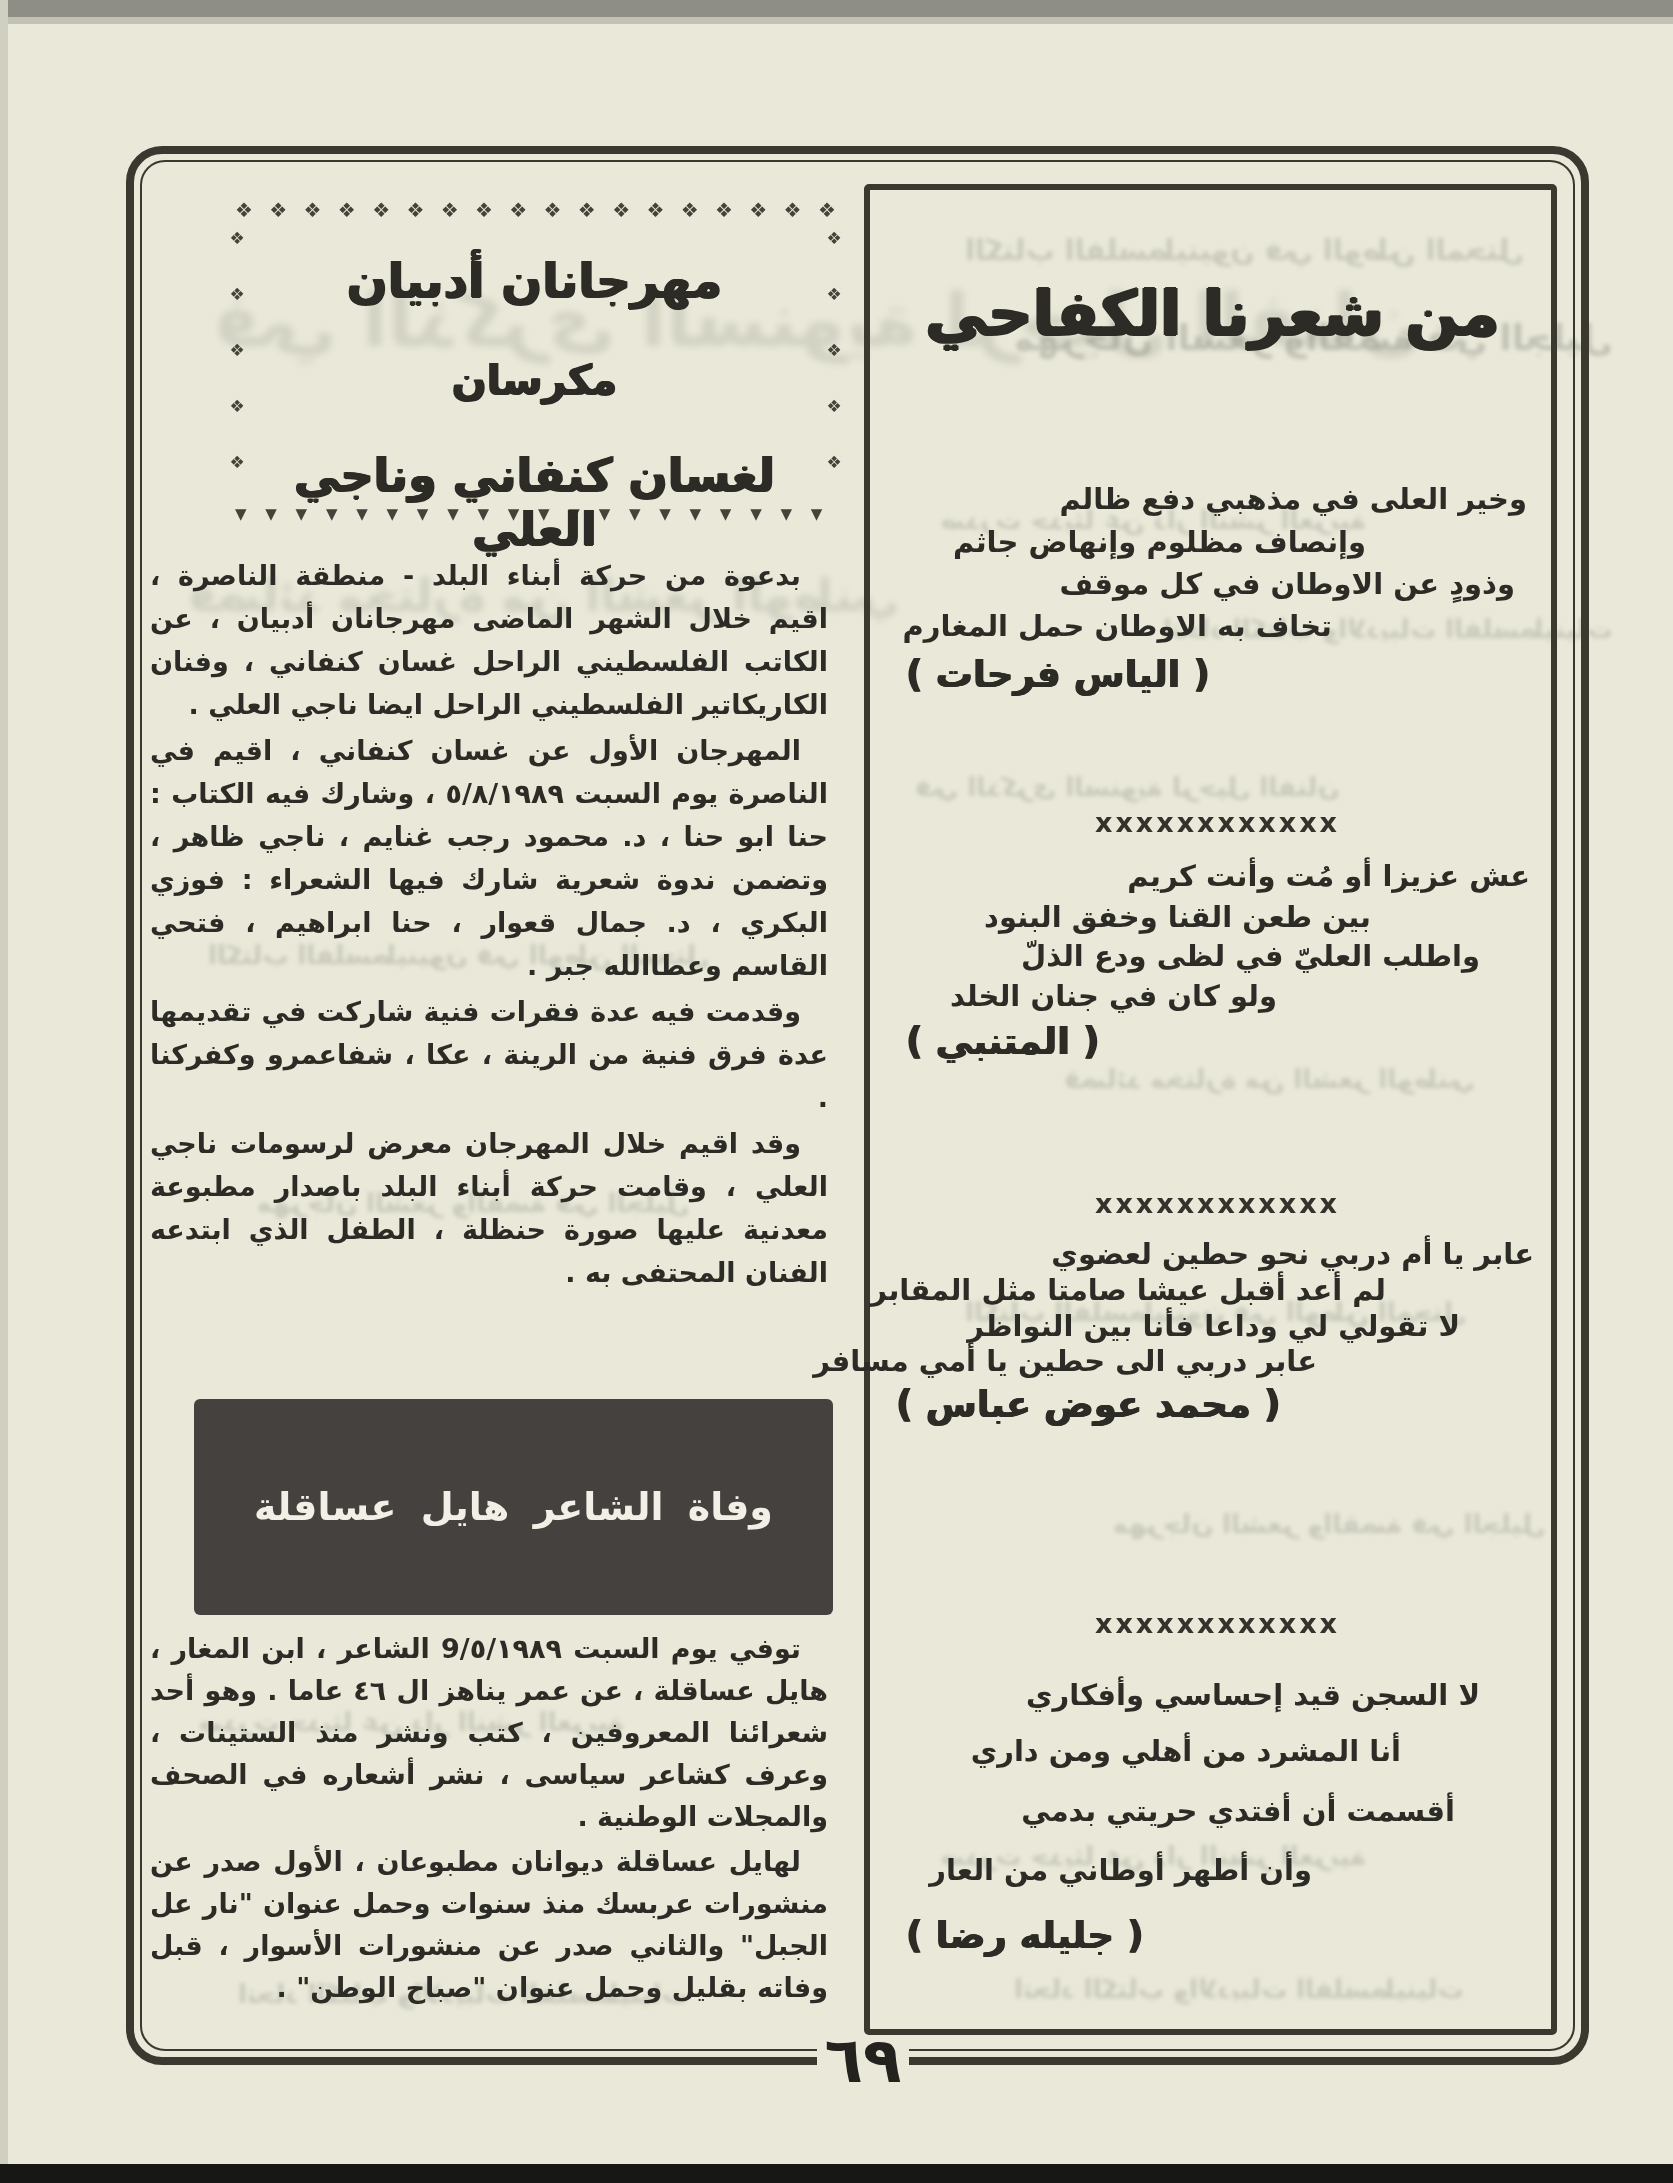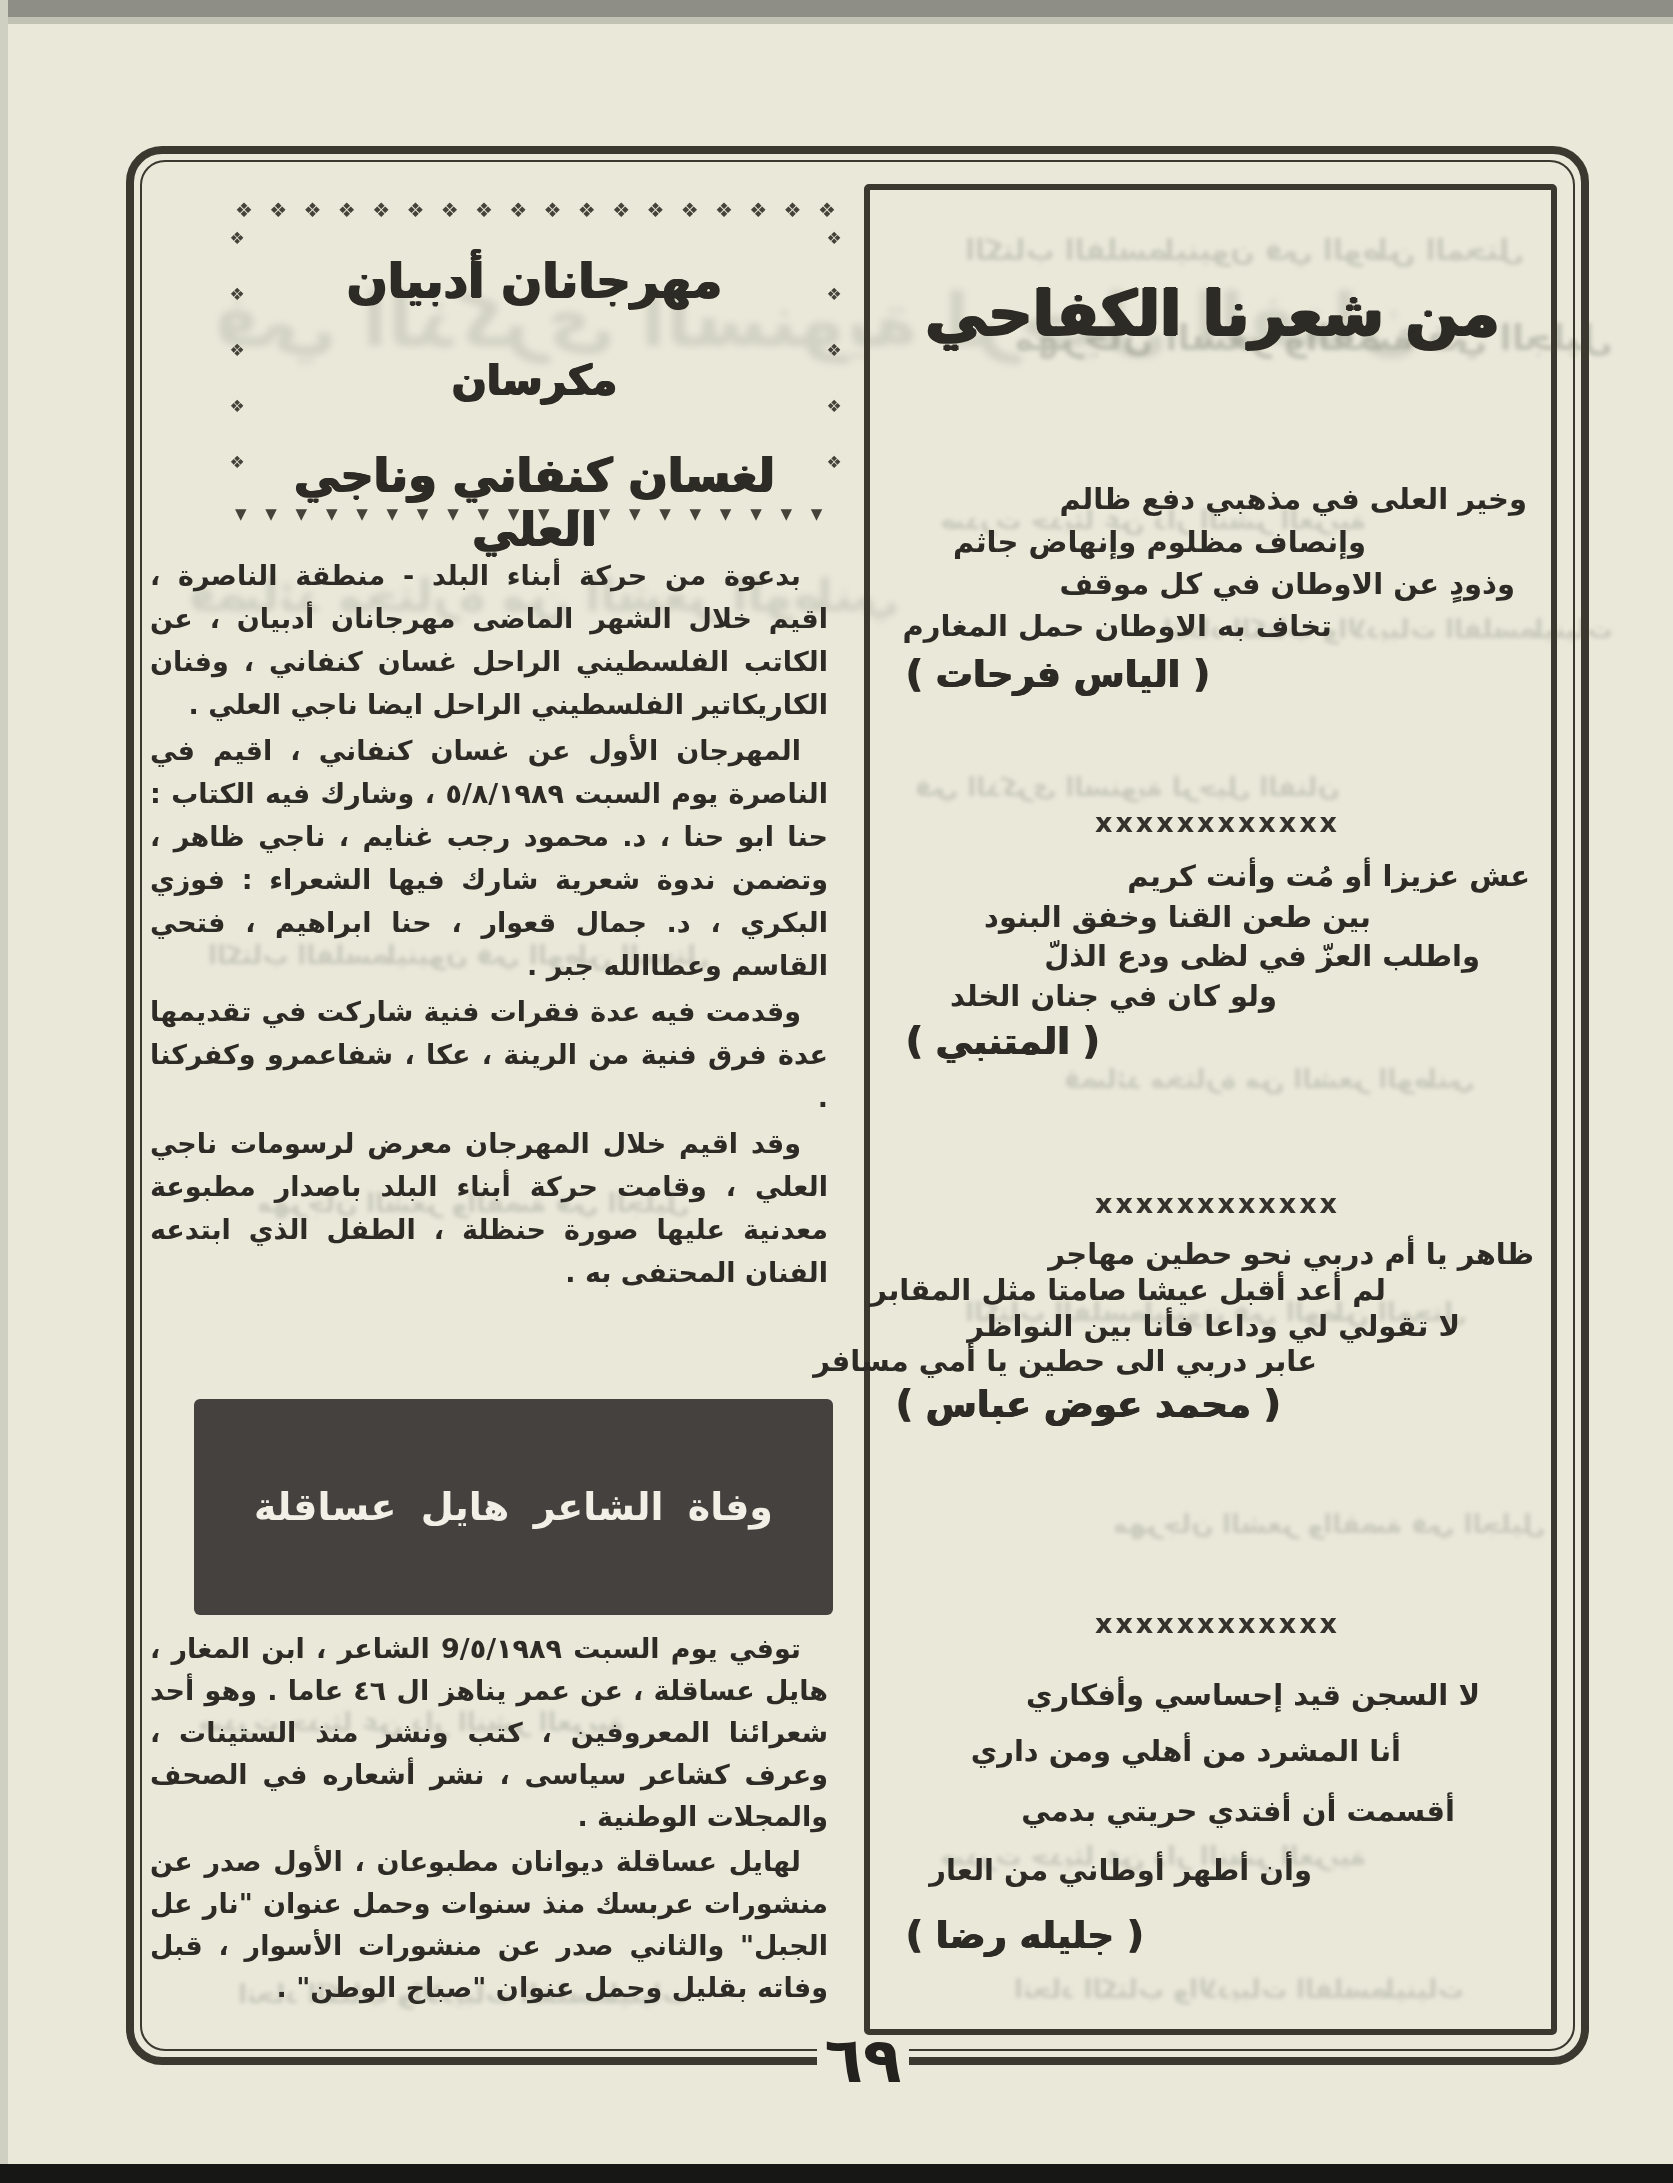--- a/index.html
+++ b/index.html
@@ -197,26 +197,26 @@
 
 <div class="pl p1l1">وخير العلى في مذهبي دفع ظالم</div>
 <div class="pl p1l2">وإنصاف مظلوم وإنهاض جاثم</div>
 <div class="pl p1l3">وذودٍ عن الاوطان في كل موقف</div>
 <div class="pl p1l4">تخاف به الاوطان حمل المغارم</div>
 <div class="pattr p1a">( الياس فرحات )</div>
 <div class="sep sep1">xxxxxxxxxxxx</div>
 
 <div class="pl p2l1">عش عزيزا أو مُت وأنت كريم</div>
 <div class="pl p2l2">بين طعن القنا وخفق البنود</div>
-<div class="pl p2l3">واطلب العزّ في لظى ودع الذلّ</div>
+<div class="pl p2l3">واطلب العليّ في لظى ودع الذلّ</div>
 <div class="pl p2l4">ولو كان في جنان الخلد</div>
 <div class="pattr p2a">( المتنبي )</div>
 <div class="sep sep2">xxxxxxxxxxxx</div>
 
-<div class="pl p3l1">ظاهر يا أم دربي نحو حطين مهاجر</div>
+<div class="pl p3l1">عابر يا أم دربي نحو حطين لعضوي</div>
 <div class="pl p3l2">لم أعد أقبل عيشا صامتا مثل المقابر</div>
 <div class="pl p3l3">لا تقولي لي وداعا فأنا بين النواظر</div>
 <div class="pl p3l4">عابر دربي الى حطين يا أمي مسافر</div>
 <div class="pattr p3a">( محمد عوض عباس )</div>
 <div class="sep sep3">xxxxxxxxxxxx</div>
 
 <div class="pl p4l1">لا السجن قيد إحساسي وأفكاري</div>
 <div class="pl p4l2">أنا المشرد من أهلي ومن داري</div>
 <div class="pl p4l3">أقسمت أن أفتدي حريتي بدمي</div>
 <div class="pl p4l4">وأن أطهر أوطاني من العار</div>

